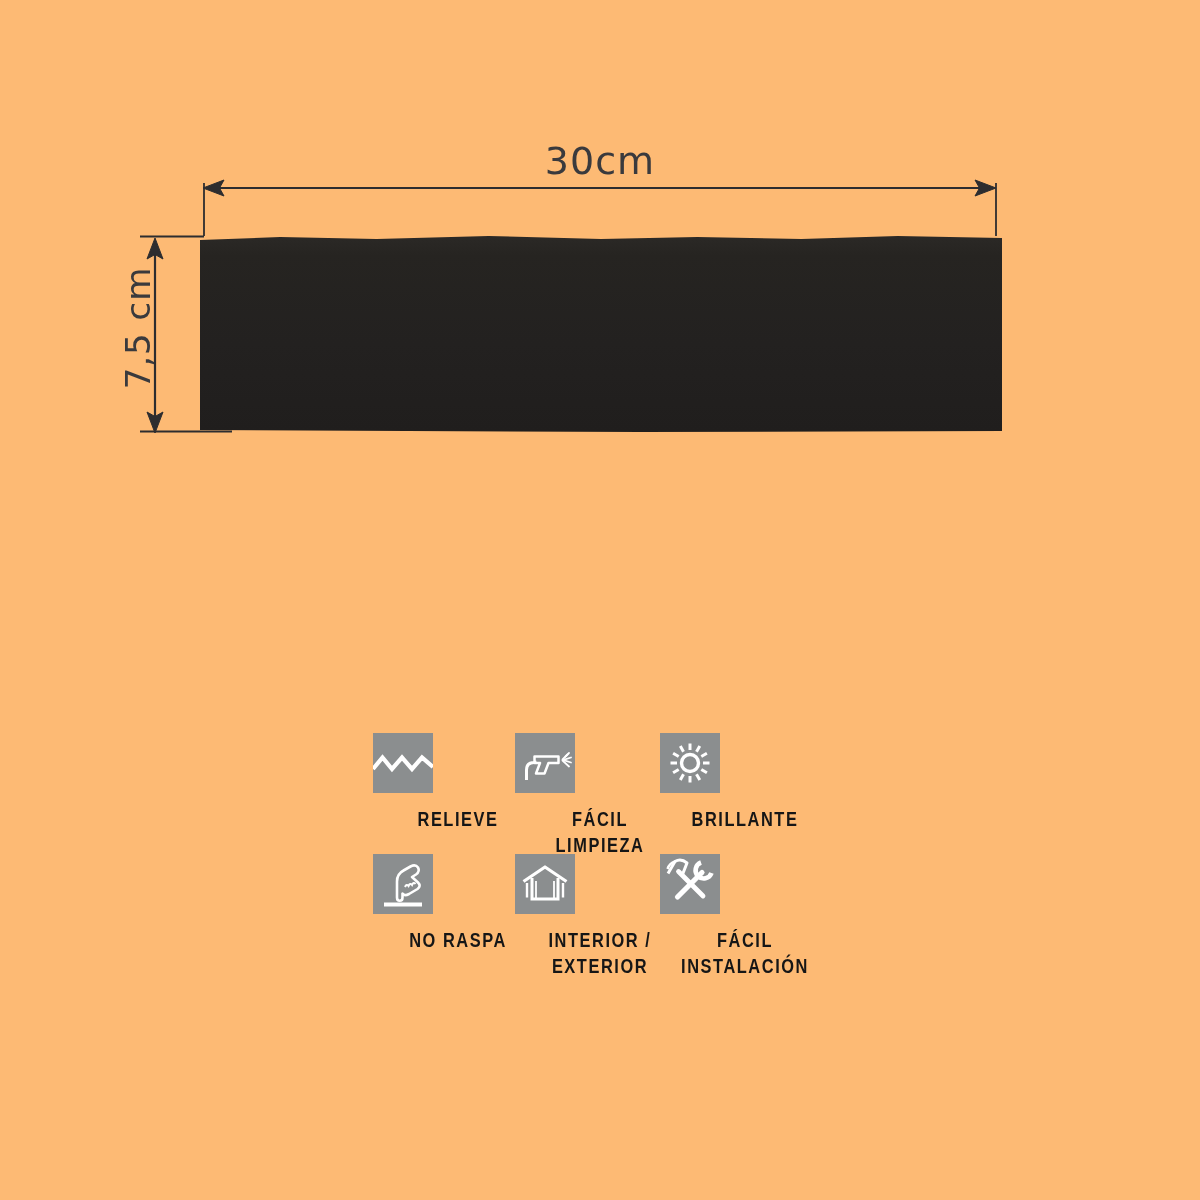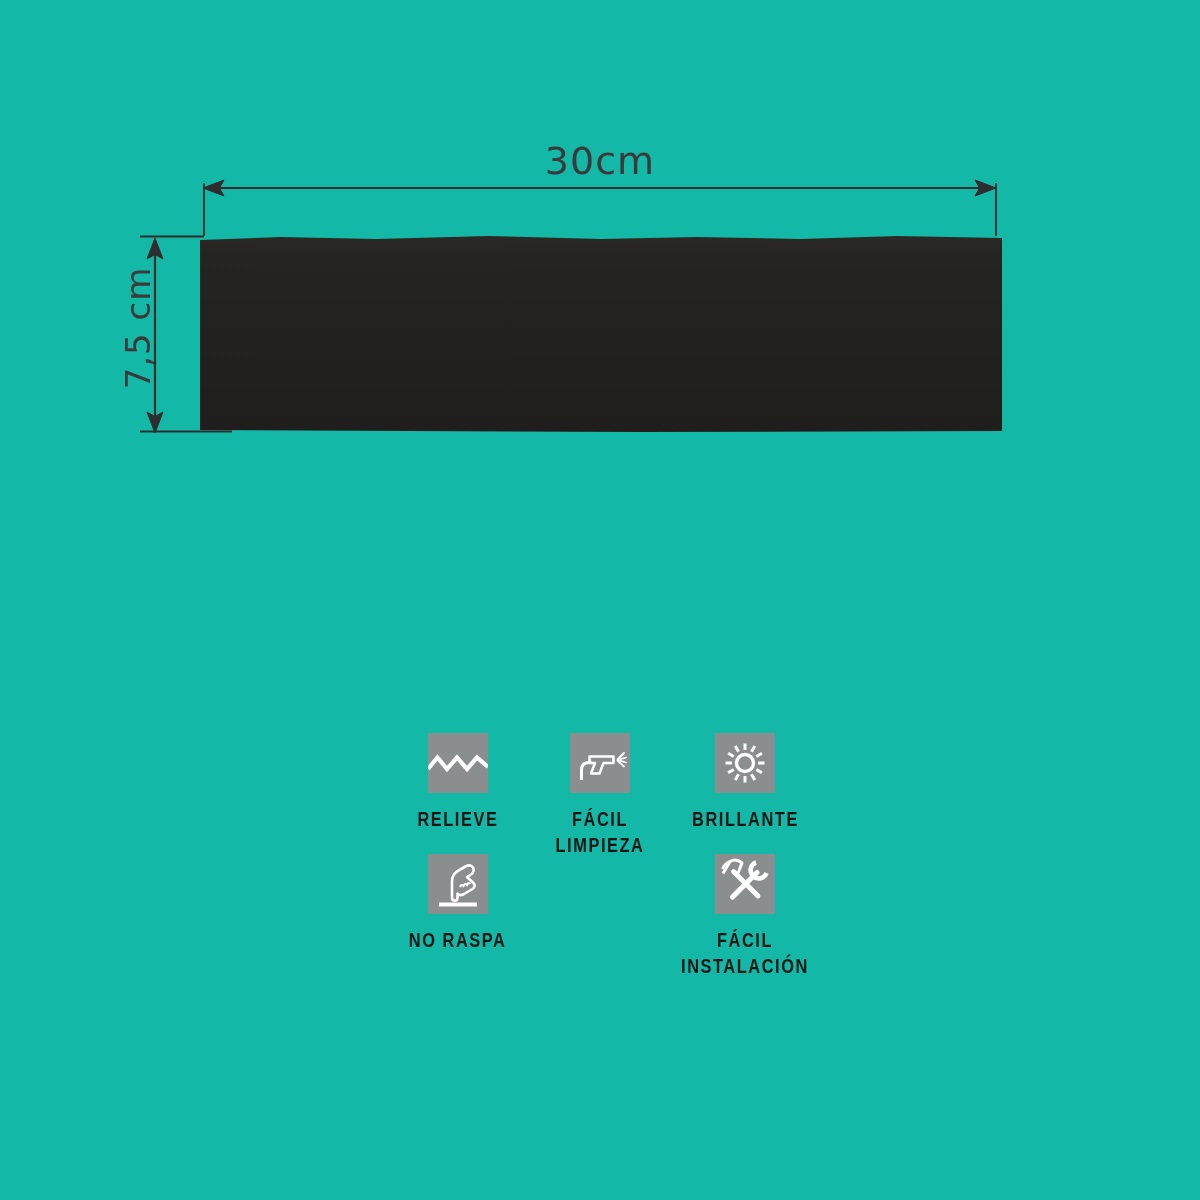--- a/index.html
+++ b/index.html
@@ -2,21 +2,21 @@
 <html><head>
 <meta charset="utf-8">
 <style>
   html,body{margin:0;padding:0;}
   body{
     width:1200px;height:1200px;
     background:#ffffff;
     font-family:"Liberation Sans",sans-serif;
     position:relative;overflow:hidden;
   }
-  .canvas{position:absolute;left:0;top:0;width:1200px;height:1200px;background:#14b8a6;}
+  .canvas{position:absolute;left:0;top:0;width:1200px;height:1200px;background:#fdba74;}
 
   
   .width-label{
     position:absolute;left:450px;top:141px;width:300px;
     text-align:center;font-size:38px;line-height:40px;letter-spacing:1px;
     color:#3a3a3d;font-family:"DejaVu Sans",sans-serif;
   }
   .height-label{
     position:absolute;left:38px;top:307px;width:200px;height:42px;
     line-height:42px;text-align:center;font-size:34px;letter-spacing:1px;
@@ -27,21 +27,21 @@
     position:absolute;left:200px;top:236px;width:802px;height:196px;
     background:linear-gradient(180deg,#2b2926 0%,#262421 10%,#232120 55%,#201e1d 100%);
     clip-path:polygon(0% 4px,10% 1px,22% 3px,36% 0%,50% 3px,62% 1px,75% 3px,87% 0%,100% 2px,
                       100% calc(100% - 1px),55% 100%,0% calc(100% - 2px));
   }
   .dims-svg{position:absolute;left:0;top:0;pointer-events:none;}
 
   
   .feature{
     position:absolute;width:170px;
-    display:flex;flex-direction:column;align-items:center;
+    display:flex;flex-direction:column;
   }
   .f-r1{top:733px}
   .f-r2{top:854px}
   .f-c1{left:373px}
   .f-c2{left:515px}
   .f-c3{left:660px}
   .icon-box{
     width:60px;height:60px;background:#8b8e8f;
     display:flex;align-items:center;justify-content:center;flex:0 0 auto;
   }
@@ -151,20 +151,38 @@
           <line x1="11" y1="50.5" x2="49" y2="50.5" stroke-width="4"></line>
         </g>
       </svg>
     </div>
     <div class="f-label">
       <div>NO RASPA</div>
       <div></div>
     </div>
   </div>
 
+  <div class="feature f-r2 f-c2">
+    <div class="icon-box">
+      <svg viewBox="0 0 60 60">
+        <g fill="none" stroke="#ffffff">
+          <path d="M8.5,27.5 L30,13 L51.5,27.5" stroke-width="3.2" stroke-linejoin="round"></path>
+          <path d="M17,24 V45 H43 V24" stroke-width="3"></path>
+          <line x1="12" y1="29" x2="12" y2="43.5" stroke-width="2.4"></line>
+          <line x1="48" y1="29" x2="48" y2="43.5" stroke-width="2.4"></line>
+          <line x1="21" y1="27" x2="21" y2="44" stroke-width="1.8"></line>
+          <line x1="39" y1="27" x2="39" y2="44" stroke-width="1.8"></line>
+        </g>
+      </svg>
+    </div>
+    <div class="f-label">
+      <div>INTERIOR /</div>
+      <div>EXTERIOR</div>
+    </div>
+  </div>
 
   <div class="feature f-r2 f-c3">
     <div class="icon-box">
       <svg viewBox="0 0 60 60">
         <g fill="none" stroke="#ffffff">
           <path d="M41,8.5 A8.2,8.2 0 1 0 51.5,19" stroke-width="4.6"></path>
           <line x1="42" y1="18.5" x2="17.5" y2="43" stroke-width="5.2" stroke-linecap="round"></line>
           <line x1="18.5" y1="17.5" x2="43" y2="42" stroke-width="4.8" stroke-linecap="round"></line>
           <path d="M8,19.5 L15,7.5 Q21,4 27,9 L22.5,20.5" stroke-width="3" stroke-linejoin="round"></path>
           <path d="M15,7.5 Q9.5,9 7.5,15" stroke-width="2.4"></path>

